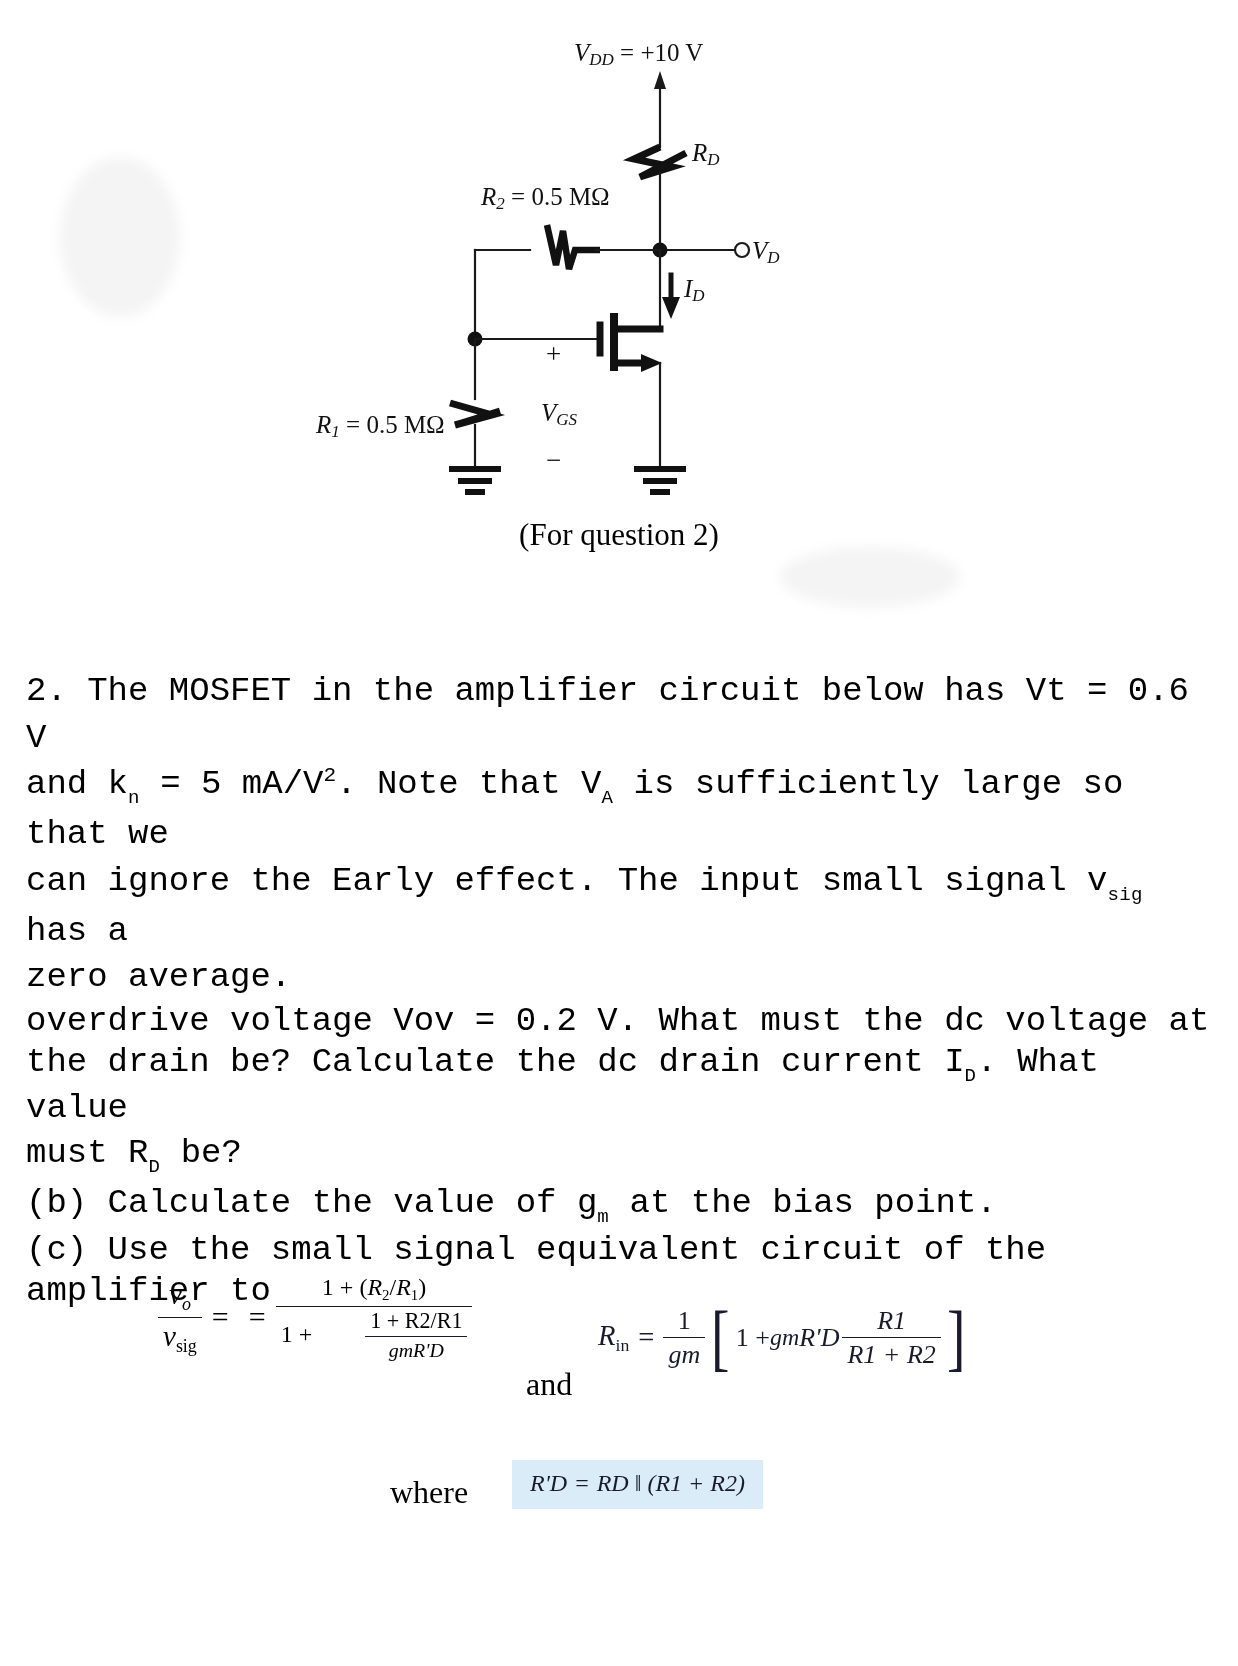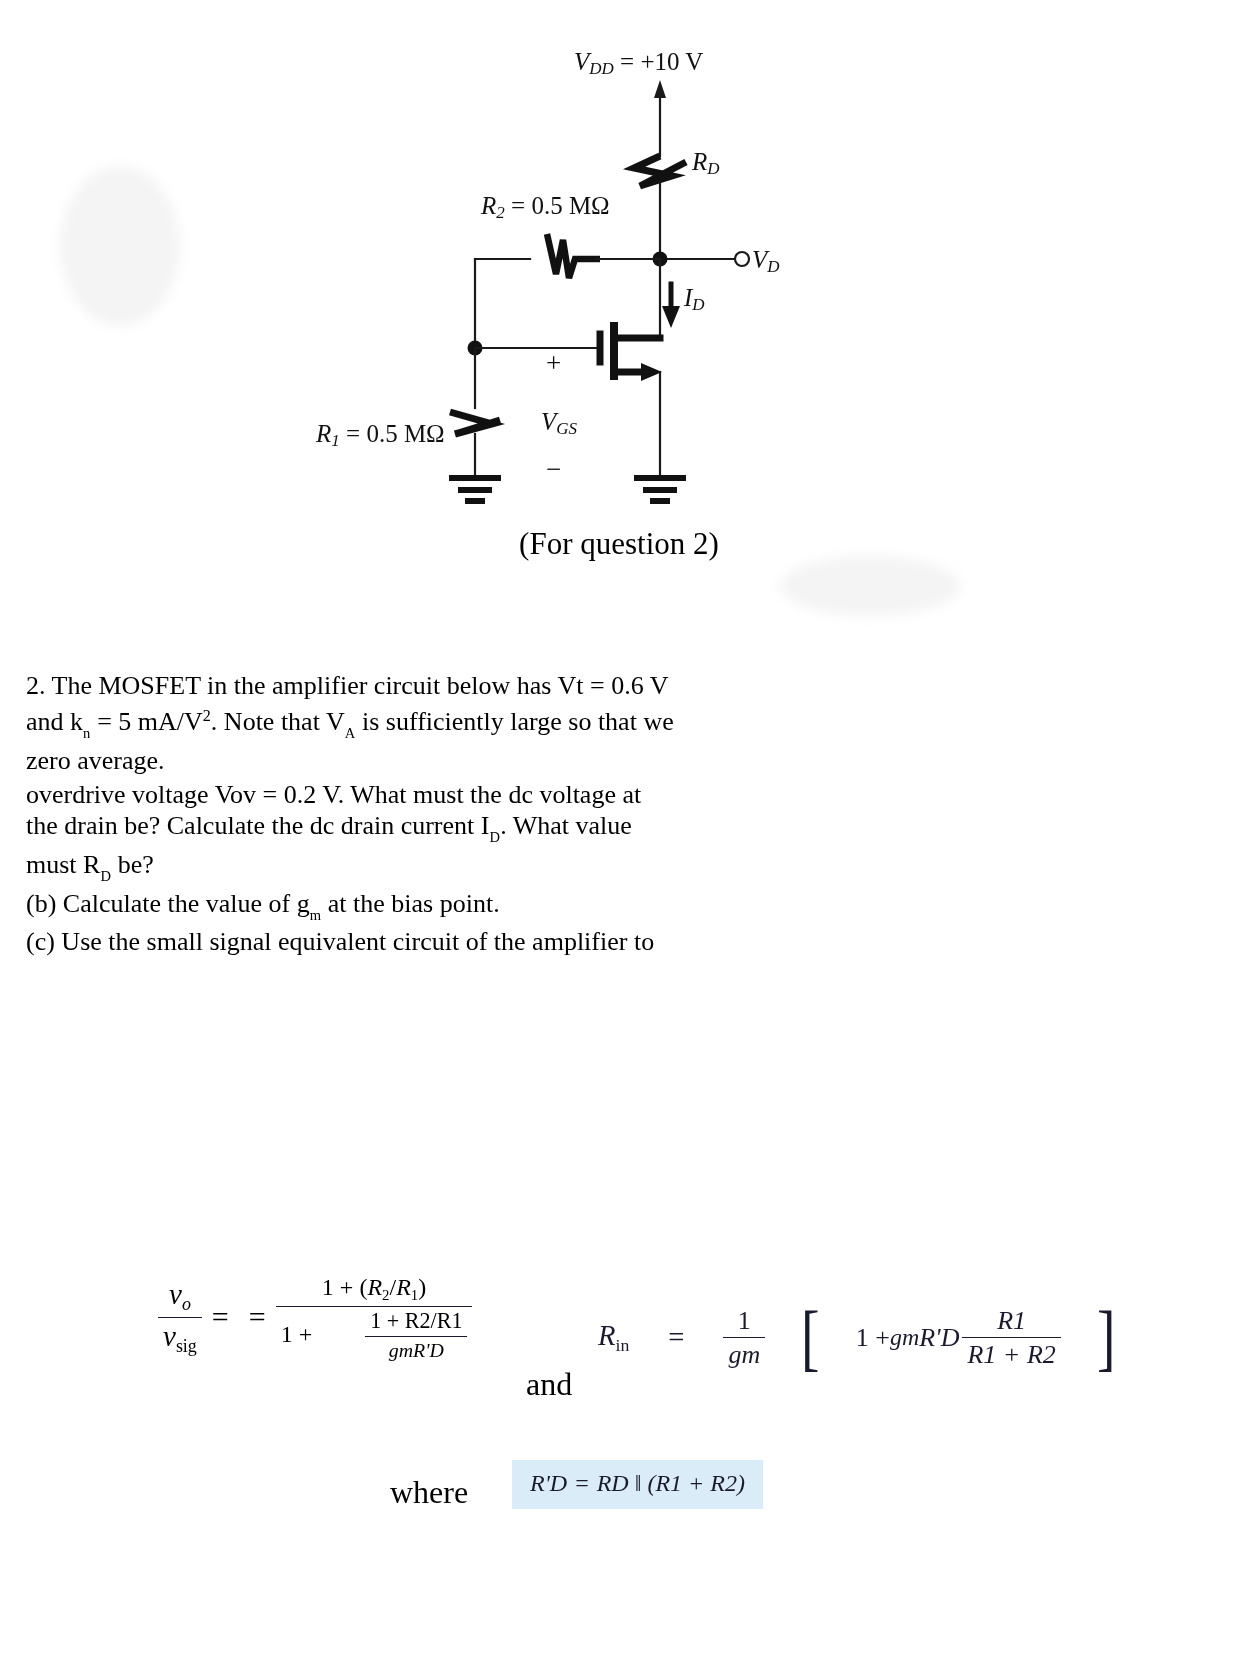--- a/index.html
+++ b/index.html
@@ -13,21 +13,21 @@
     position: relative;
     font-family: "Liberation Serif", "DejaVu Serif", serif;
     color: #000000;
     overflow: hidden;
   }
 
   
   #figure {
     position: absolute;
     left: 0;
-    top: 16px;
+    top: 7px;
     width: 1094px;
     height: 600px;
   }
   #circuit-svg {
     position: absolute;
     left: 0;
     top: 0;
   }
   .fig-label {
     position: absolute;
@@ -60,22 +60,23 @@
     text-align: center;
     font-size: 31px;
   }
 
   
   #problem {
     position: absolute;
     left: 26px;
     top: 668px;
     width: 1185px;
-    font-size: 26px;
+    font-size: 34px;
     line-height: 1.37;
+    font-family: Liberation Mono, monospace;
   }
   #problem p { margin: 0; }
   .tight { line-height: 1.22; }
   .sub {
     font-size: 0.56em;
     vertical-align: -0.52em;
     letter-spacing: 0.02em;
   }
   .sup2 {
     font-size: 0.62em;
@@ -122,21 +123,20 @@
   #and-word {
     left: 526px; top: 100px;
     font-size: 32px;
     color: #000;
   }
 
   #rin-eq {
     left: 598px; top: 40px;
     font-size: 26px;
     color: #1a1a2e;
-    gap: 30px;
   }
   .bracket {
     font-size: 74px;
     line-height: 0.62;
     font-family: "Liberation Serif", "DejaVu Serif", serif;
     font-weight: 300;
     margin: 0 3px;
     transform: scaleX(0.75);
     display: inline-block;
   }
@@ -250,20 +250,23 @@
 
   <div id="fig-caption">(For question 2)</div>
 </div>
 
 <div id="problem">
   <p>
     <span>2. The MOSFET in the amplifier circuit below has Vt = 0.6 V</span>
   </p>
   <p>
     <span>and k</span><span class="sub">n</span><span> = 5 mA/V</span><span class="sup2">2</span><span>. Note that V</span><span class="sub">A</span><span> is sufficiently large so that we</span>
+  </p>
+  <p>
+    <span>can ignore the Early effect. The input small signal v</span><span class="sub">sig</span><span> has a</span>
   </p>
   <p>zero average.</p>
 
   <p class="tight">overdrive voltage Vov = 0.2 V. What must the dc voltage at</p>
   <p class="tight">
     <span>the drain be? Calculate the dc drain current I</span><span class="sub">D</span><span>. What value</span>
   </p>
   <p>
     <span>must R</span><span class="sub">D</span><span> be?</span>
   </p>

